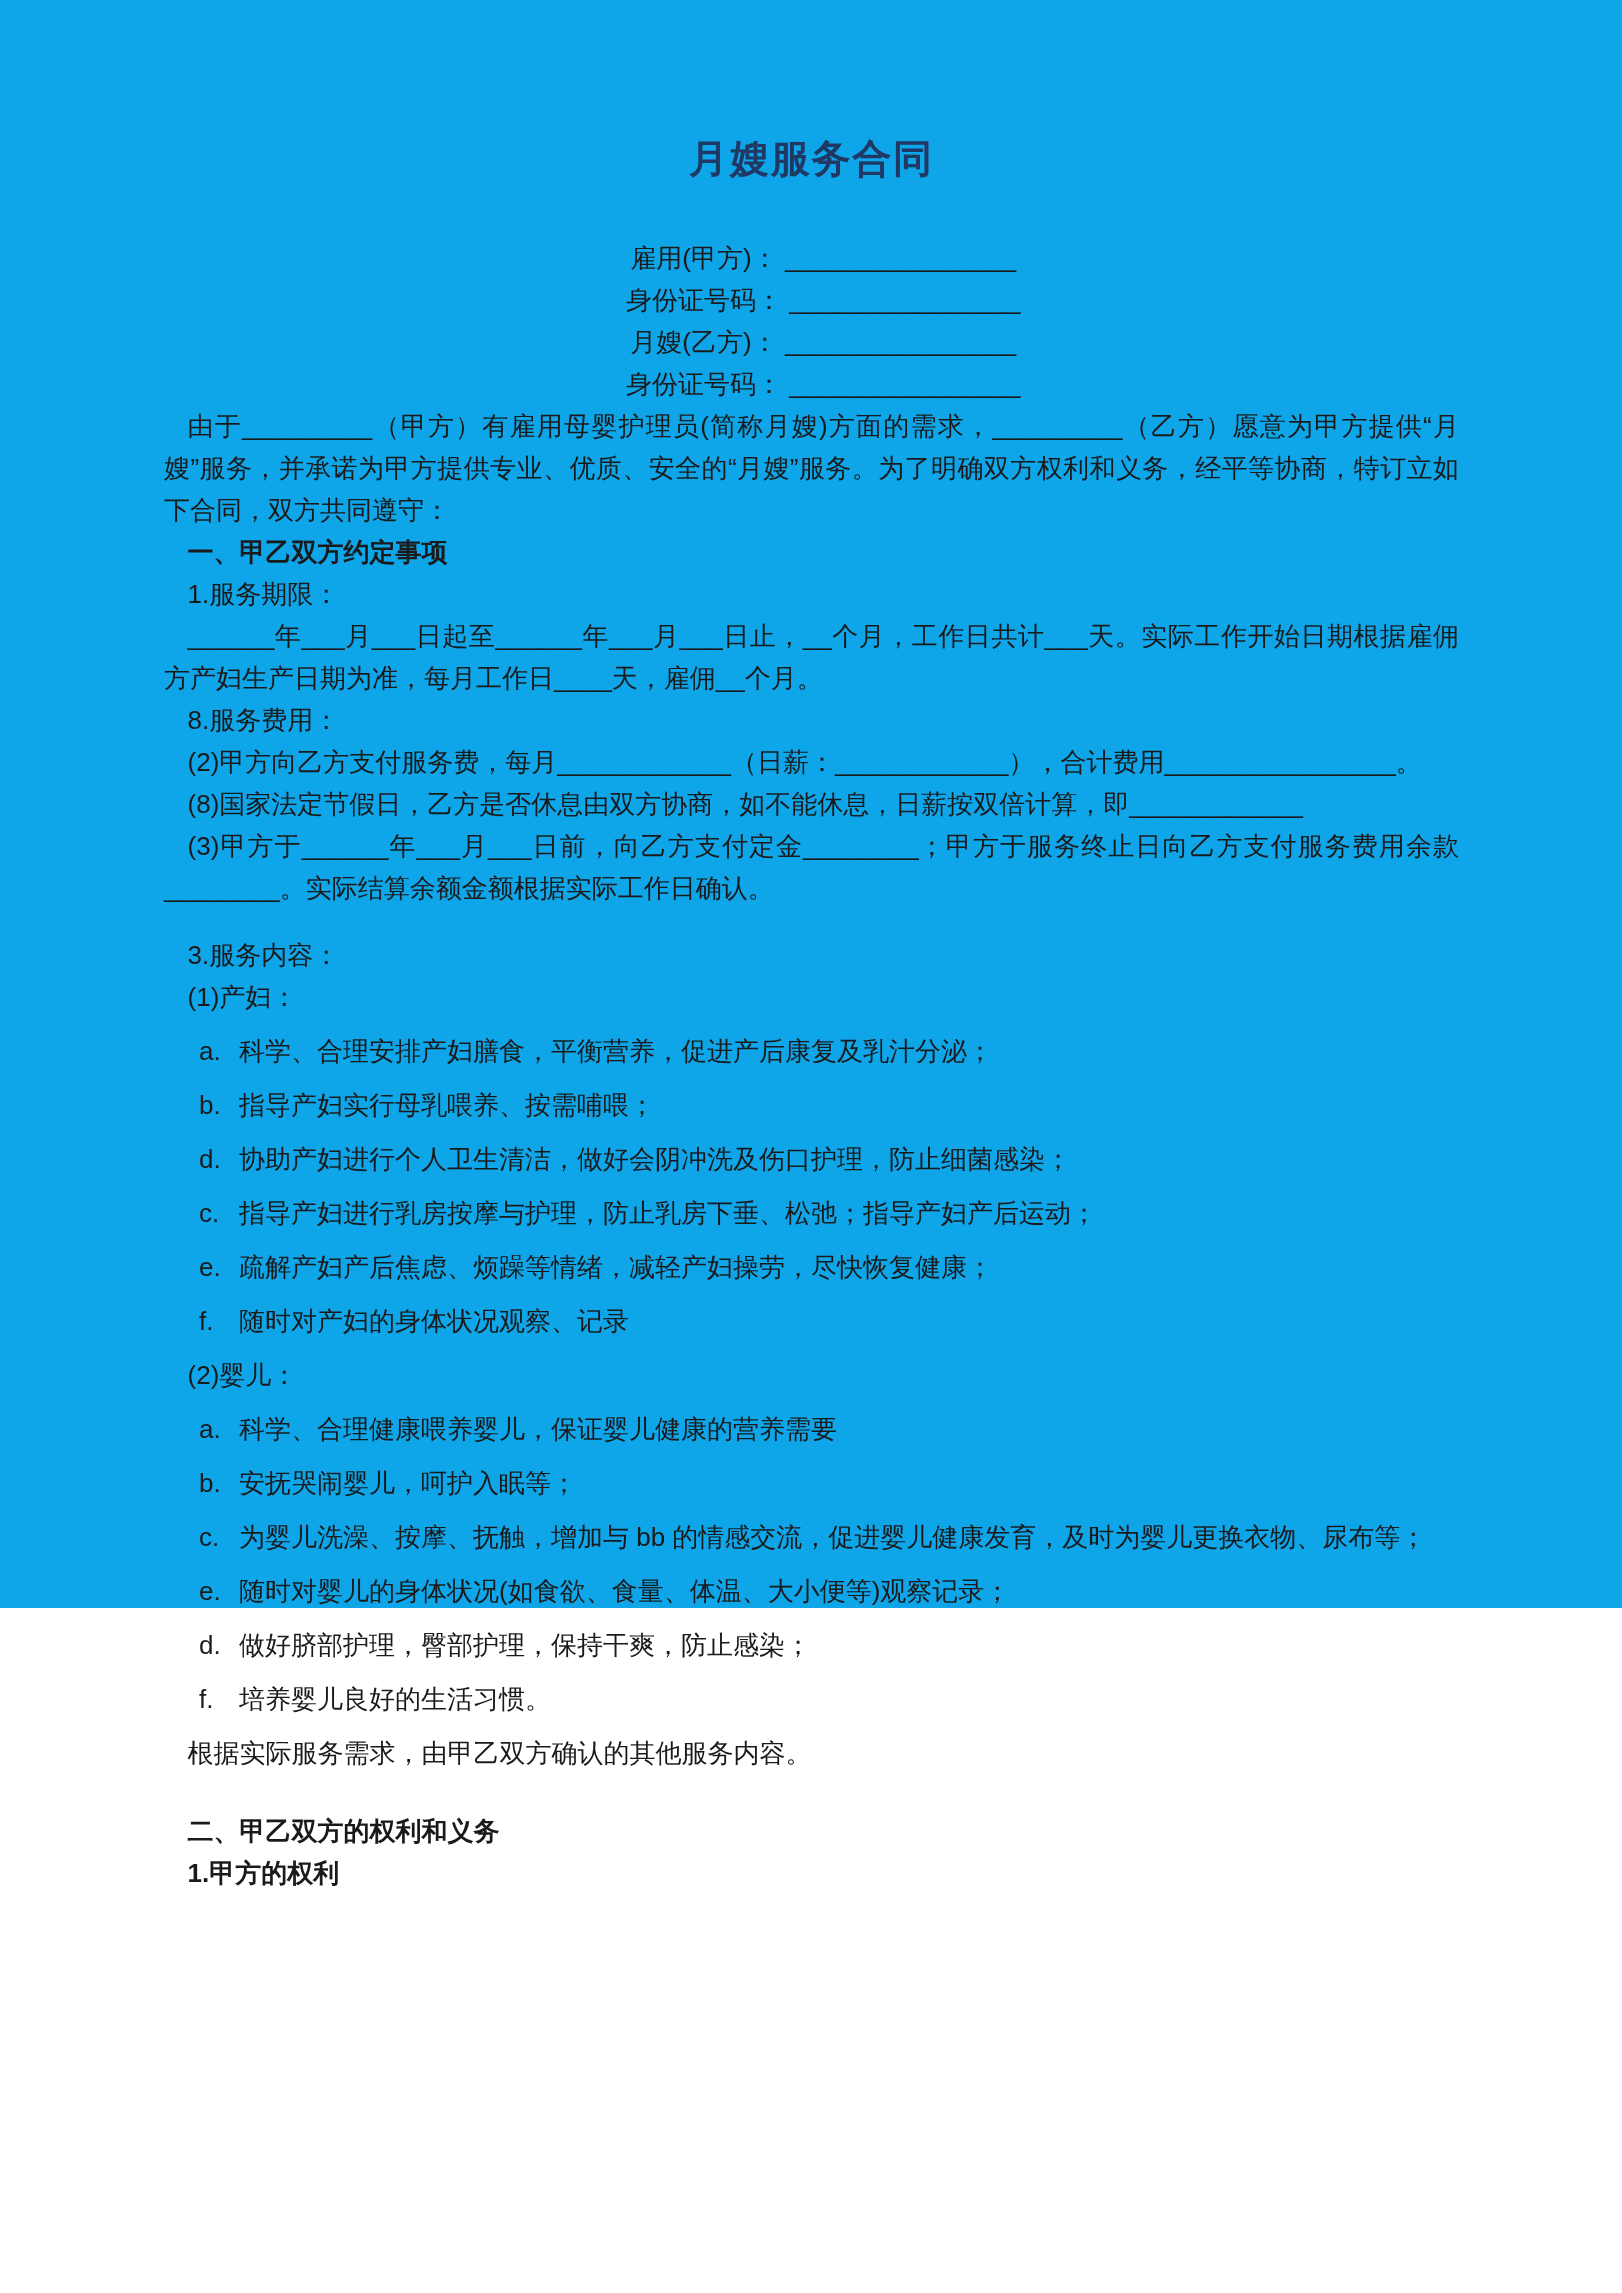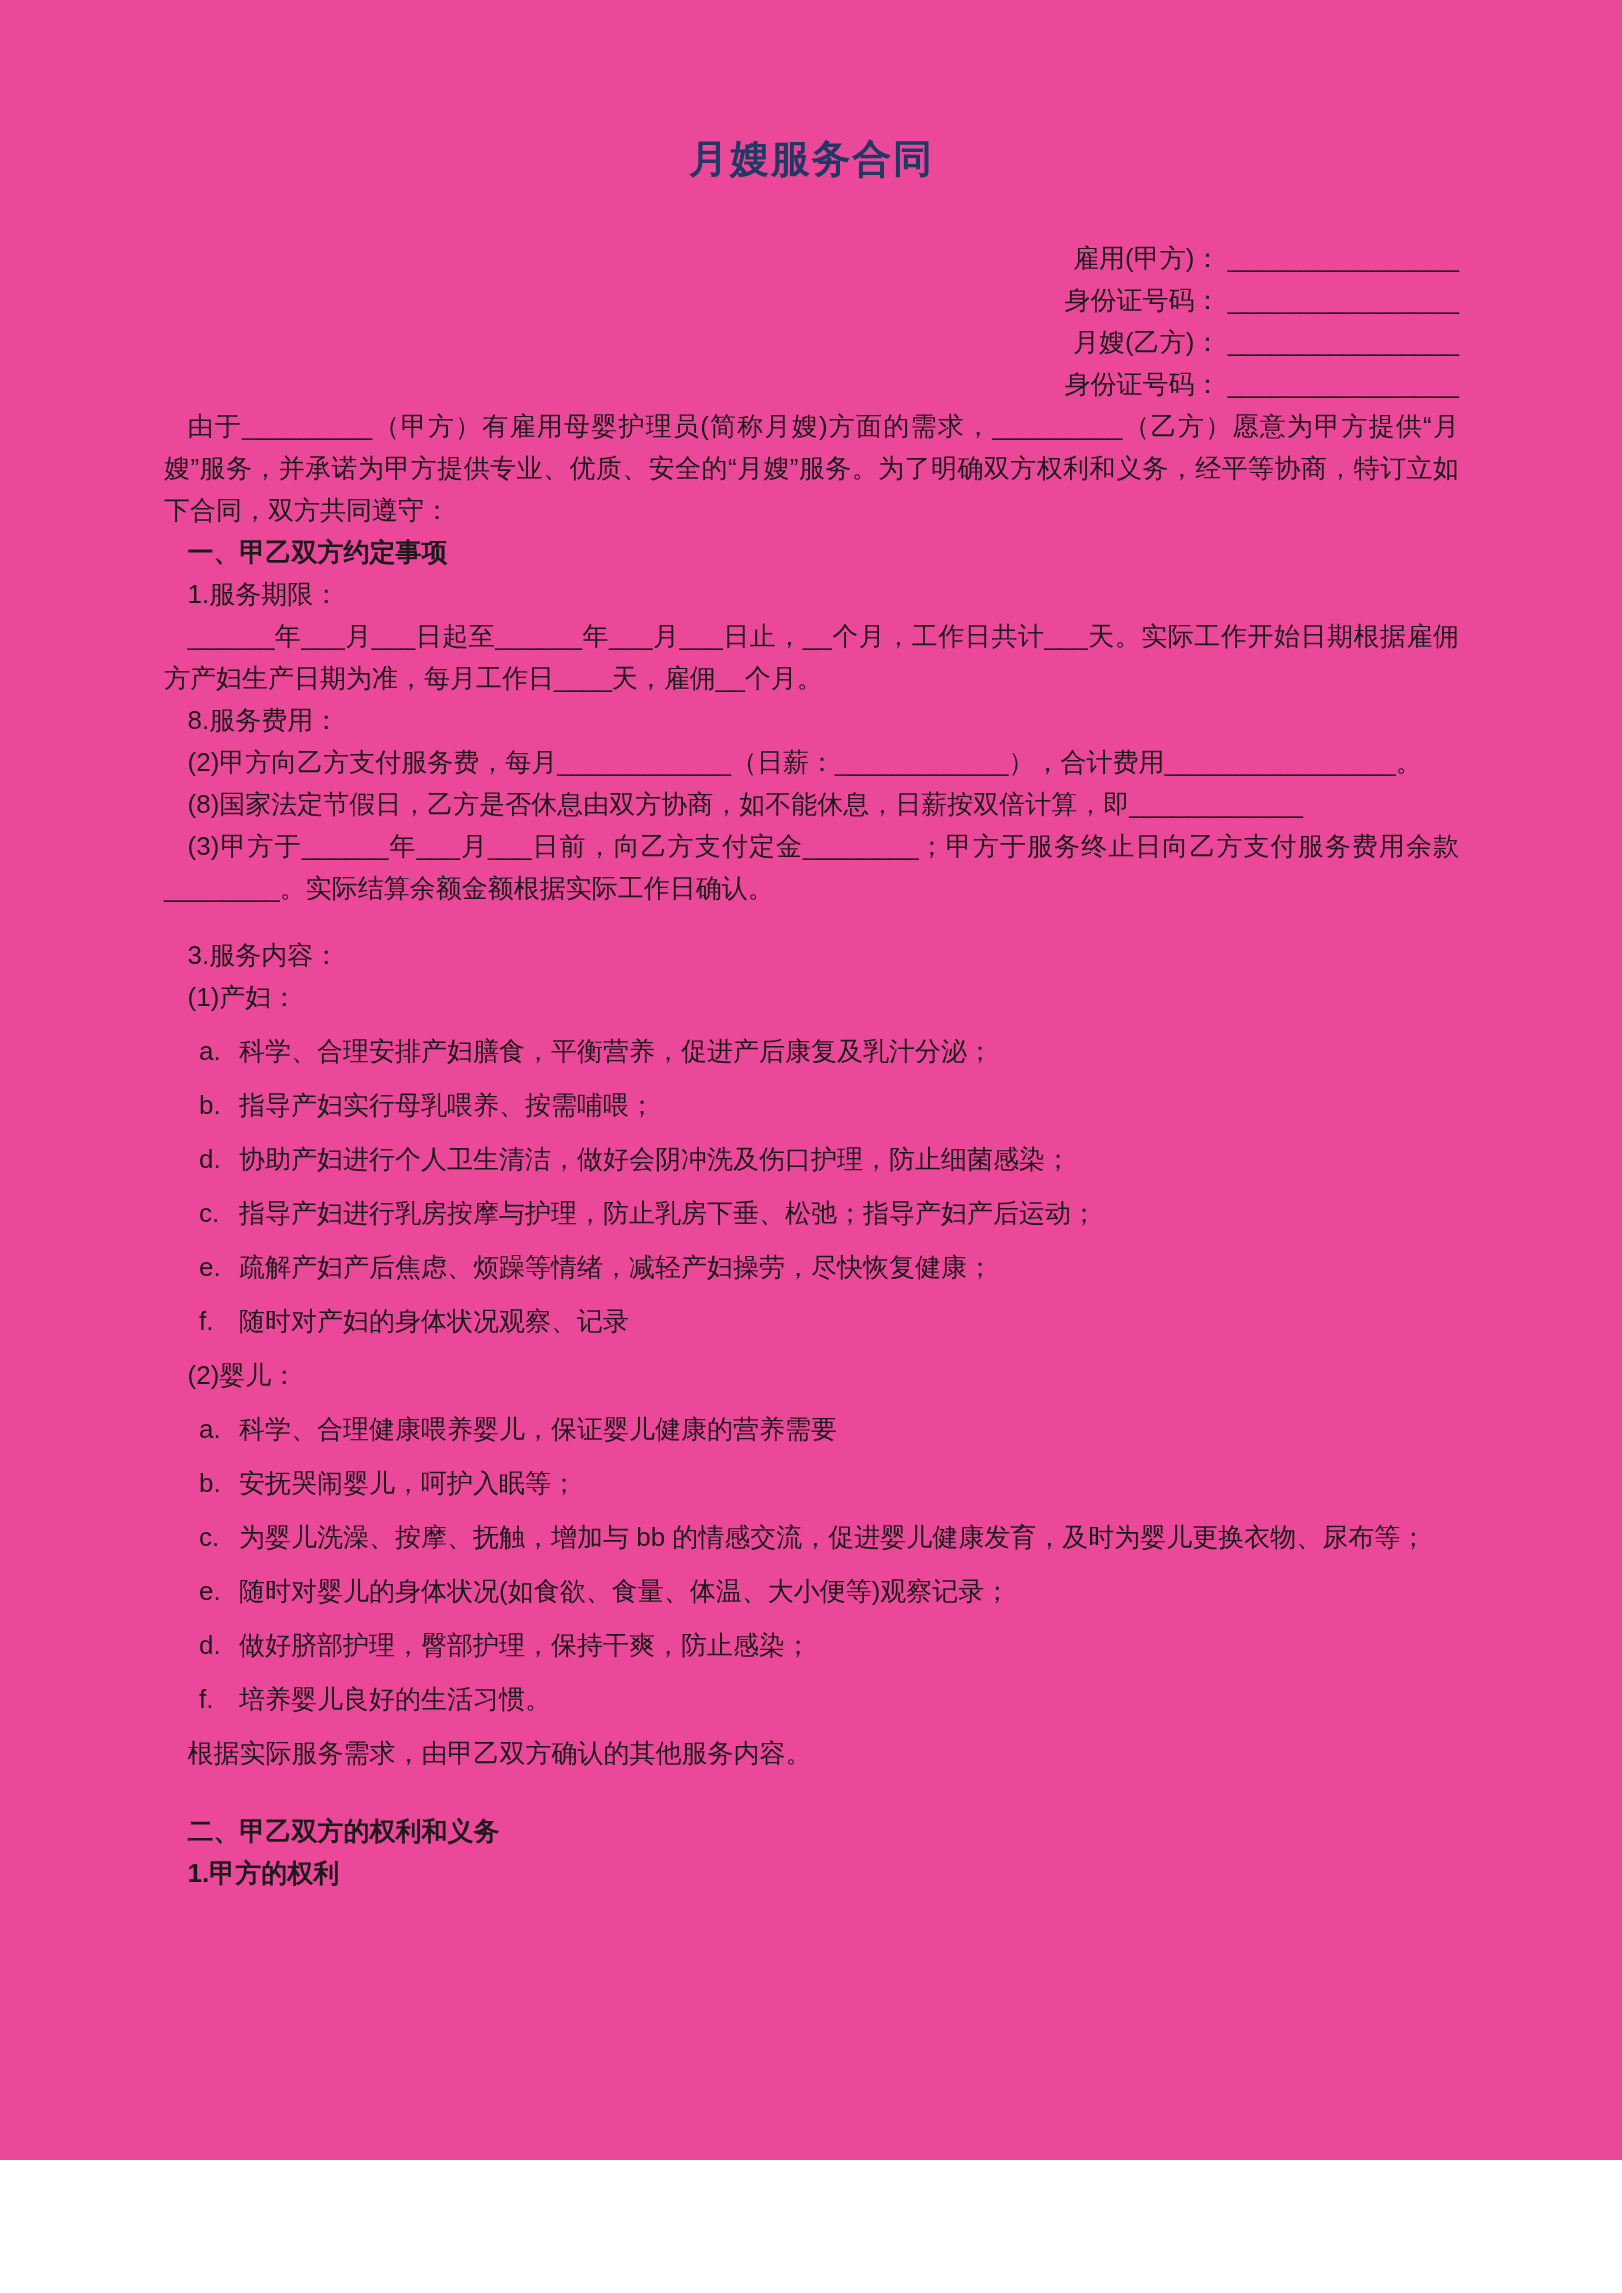--- a/index.html
+++ b/index.html
@@ -10,23 +10,23 @@
   body {
     width: 1623px;
     height: 2294px;
     font-family: "Liberation Sans", sans-serif;
     color: #1a1a1a;
     overflow: hidden;
   }
   .page {
     box-sizing: border-box;
     width: 1623px;
-    height: 2160px;
+    height: 1608px;
     padding: 135px 164px 0 164px;
-    background: #ec4899;
+    background: #0ea5e9;
   }
   .doc-title {
     margin: 0 0 55px 0;
     text-align: center;
     font-size: 39px;
     line-height: 47px;
     font-weight: bold;
     color: #1f3864;
     letter-spacing: 1.8px;
     font-family: "Liberation Serif", serif;
@@ -37,21 +37,21 @@
   }
   .blk {
     margin: 0;
     text-indent: 23.6px;
     text-align: justify;
   }
   .blk.heading {
     font-weight: bold;
   }
   .blk.field {
-    text-align: right;
+    text-align: center;
   }
   .li {
     margin: 12px;
     padding-left: 23px;
     text-align: justify;
     text-indent: 0;
   }
   .li .li-marker {
     display: inline-block;
     width: 40px;

